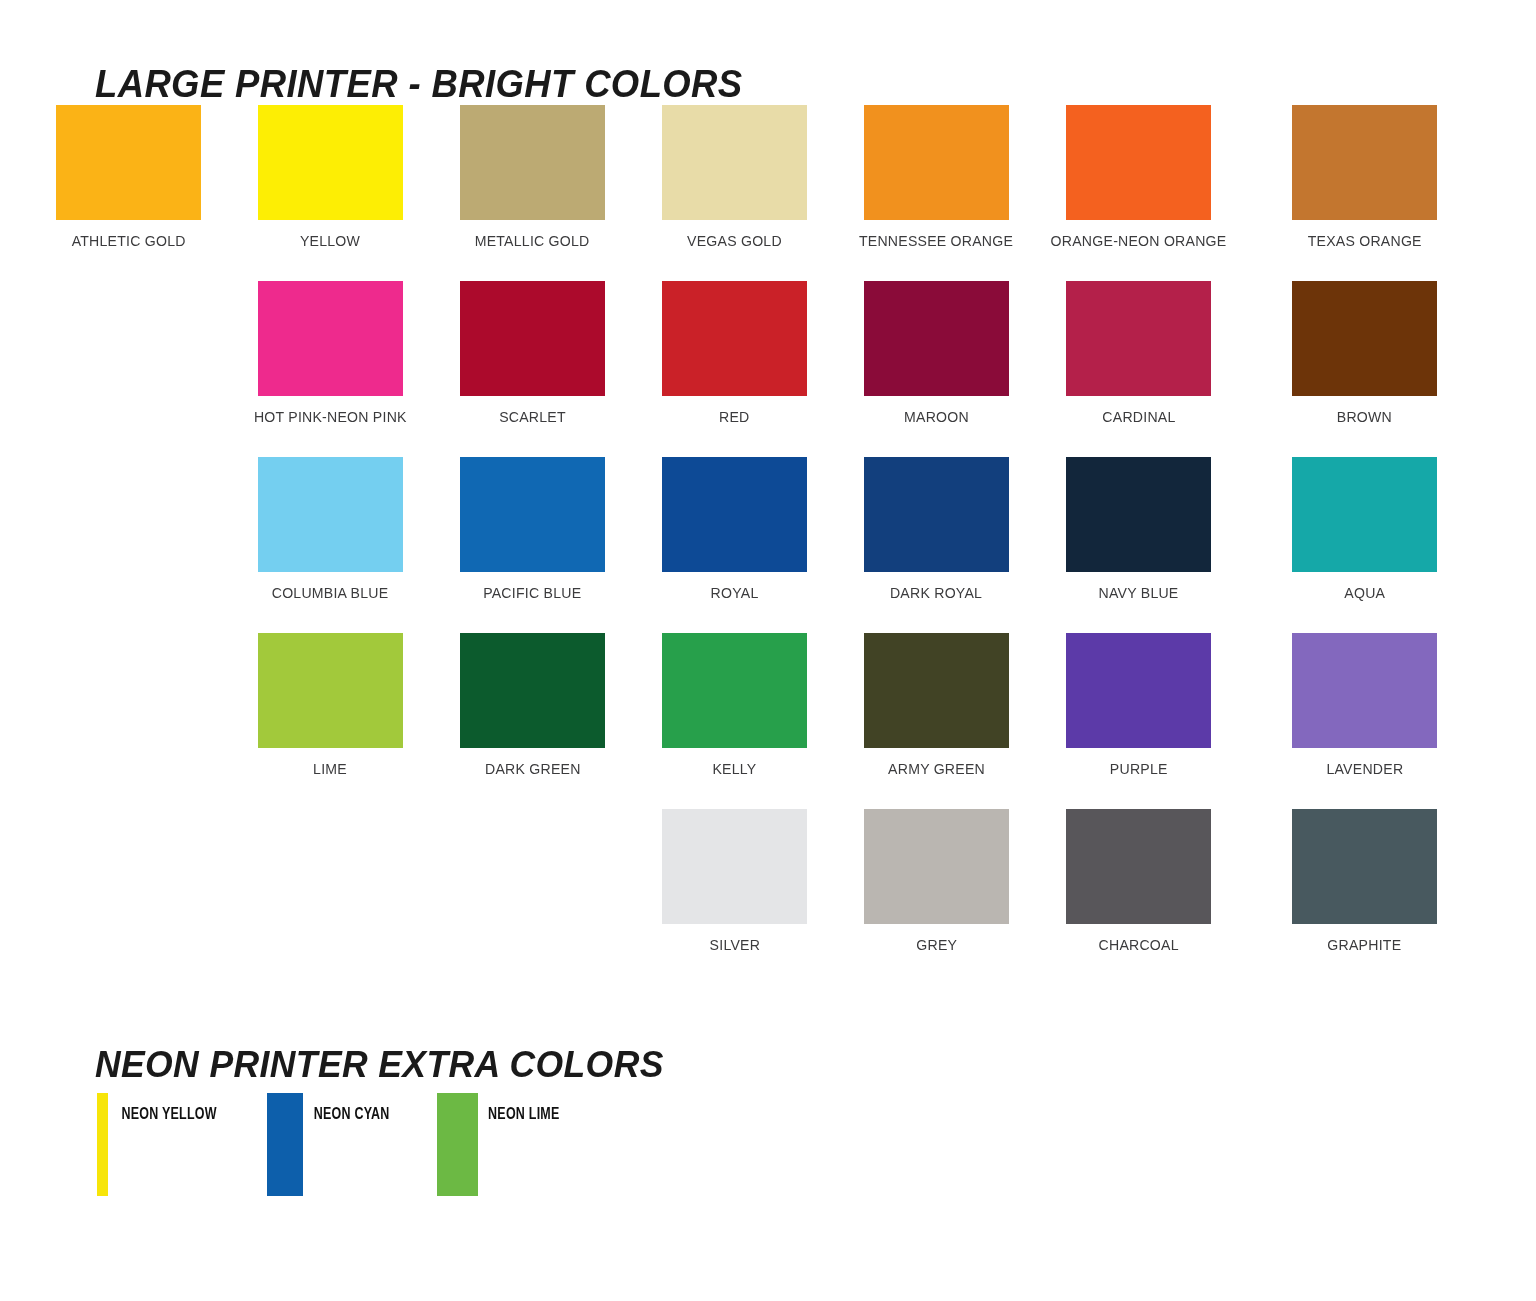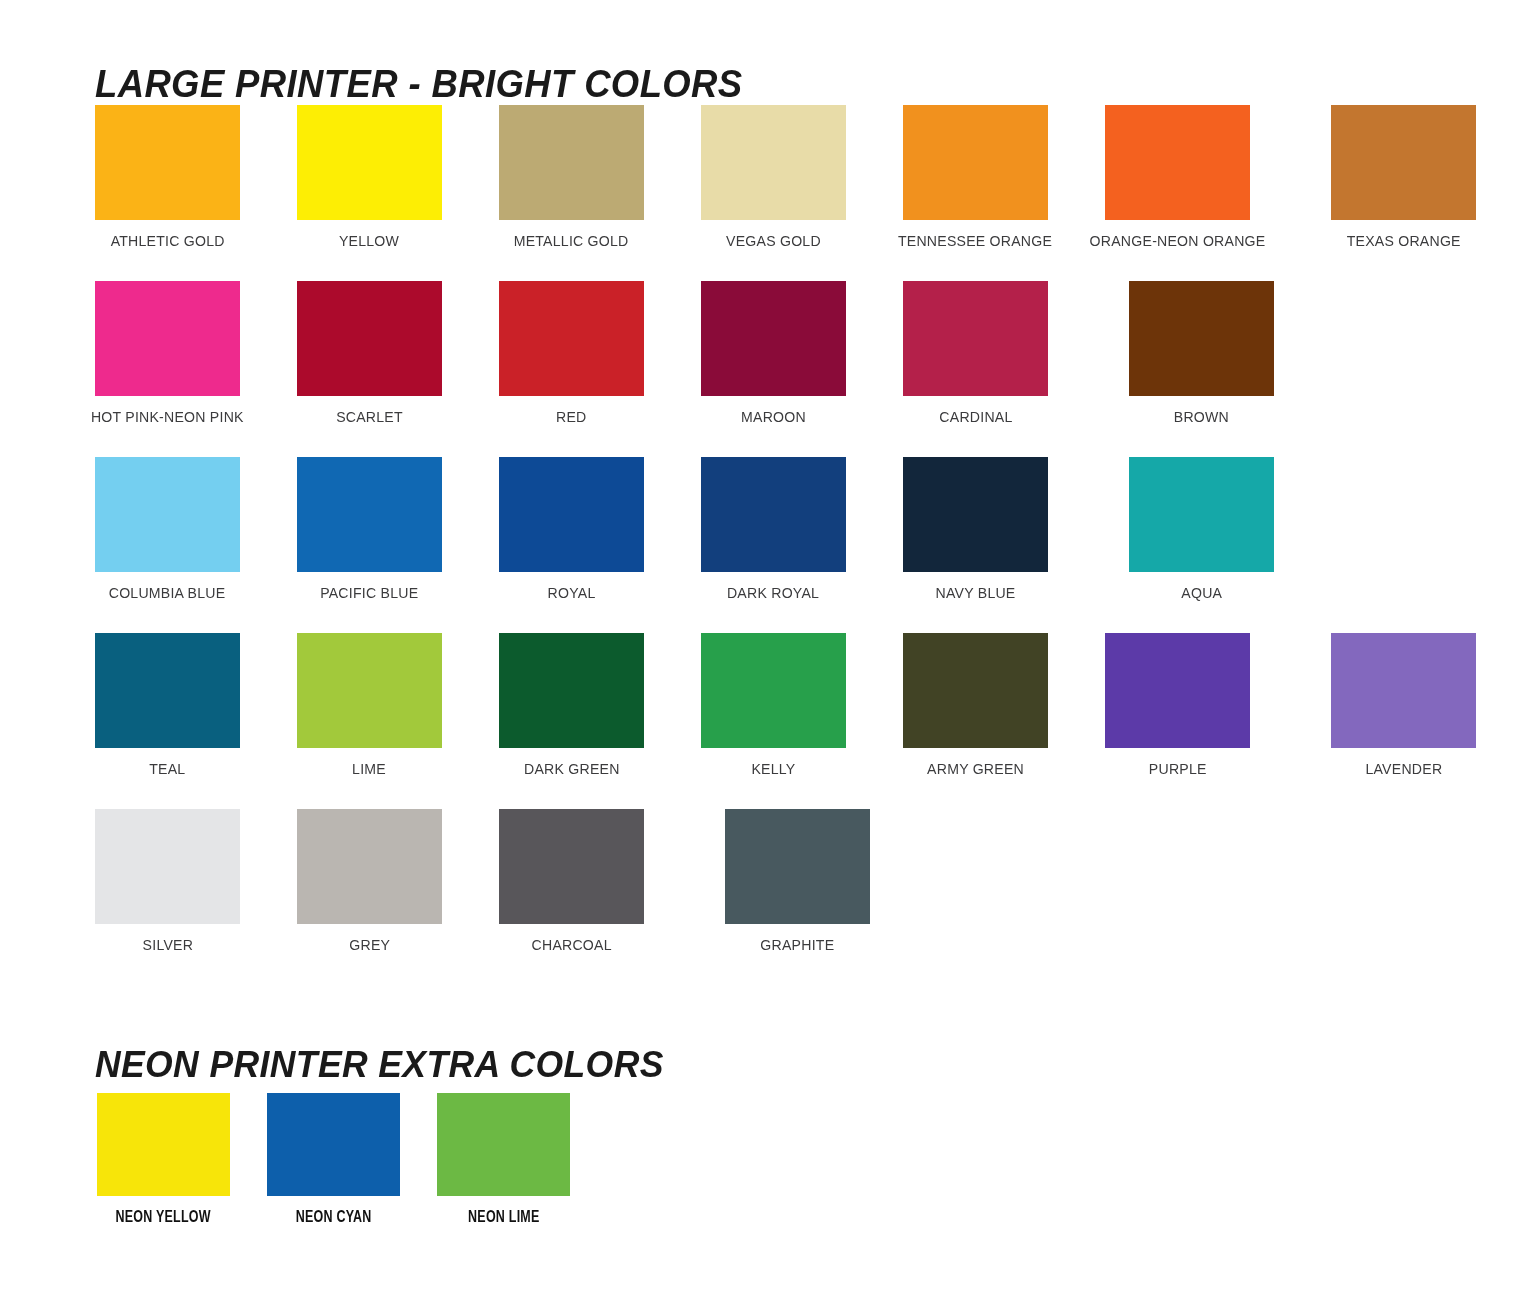--- a/index.html
+++ b/index.html
@@ -49,29 +49,30 @@
   #bright-grid {
     position: absolute;
     left: 95px;
     top: 105px;
     width: 1360px;
   }
   .swatch-row {
     display: flex;
     width: 1360px;
     margin-bottom: 32px;
+    justify-content: flex-end;
   }
   .swatch-cell {
     width: 145px;
     margin-right: 57px;
     display: flex;
     flex-direction: column;
     align-items: center;
   }
-  .swatch-cell:last-child { margin-right: 0; padding-left: 24px; }
+  .swatch-cell:last-child { margin-right: 18px; padding-left: 24px; }
 
   .swatch-chip {
     width: 145px;
     height: 115px;
     display: block;
   }
   .swatch-label {
     margin-top: 13px;
     font-size: 15px;
     font-family: "Liberation Sans", sans-serif;
@@ -87,22 +88,21 @@
   #neon-grid {
     position: absolute;
     left: 97px;
     top: 1093px;
     display: flex;
   }
   .neon-cell {
     width: 133px;
     margin-right: 37px;
     display: flex;
-    flex-direction: column;
-    align-items: center;
+    align-items: flex-start;
   }
   .neon-cell:last-child { margin-right: 0; }
   .neon-chip {
     width: 133px;
     height: 103px;
     display: block;
   }
   .neon-label {
     margin-top: 12px;
     font-size: 16px;
@@ -199,24 +199,20 @@
           <div class="swatch-chip" style="background-color: rgb(18, 38, 59);"></div>
           <div class="swatch-label">NAVY BLUE</div>
         </div>
         <div class="swatch-cell">
           <div class="swatch-chip" style="background-color: rgb(21, 168, 168);"></div>
           <div class="swatch-label">AQUA</div>
         </div>
       </div>
       <div class="swatch-row">
         <div class="swatch-cell">
-          <div class="swatch-chip" style="background-color: rgb(9, 96, 127);"></div>
-          <div class="swatch-label">TEAL</div>
-        </div>
-        <div class="swatch-cell">
           <div class="swatch-chip" style="background-color: rgb(162, 201, 59);"></div>
           <div class="swatch-label">LIME</div>
         </div>
         <div class="swatch-cell">
           <div class="swatch-chip" style="background-color: rgb(12, 91, 45);"></div>
           <div class="swatch-label">DARK GREEN</div>
         </div>
         <div class="swatch-cell">
           <div class="swatch-chip" style="background-color: rgb(39, 160, 75);"></div>
           <div class="swatch-label">KELLY</div>

